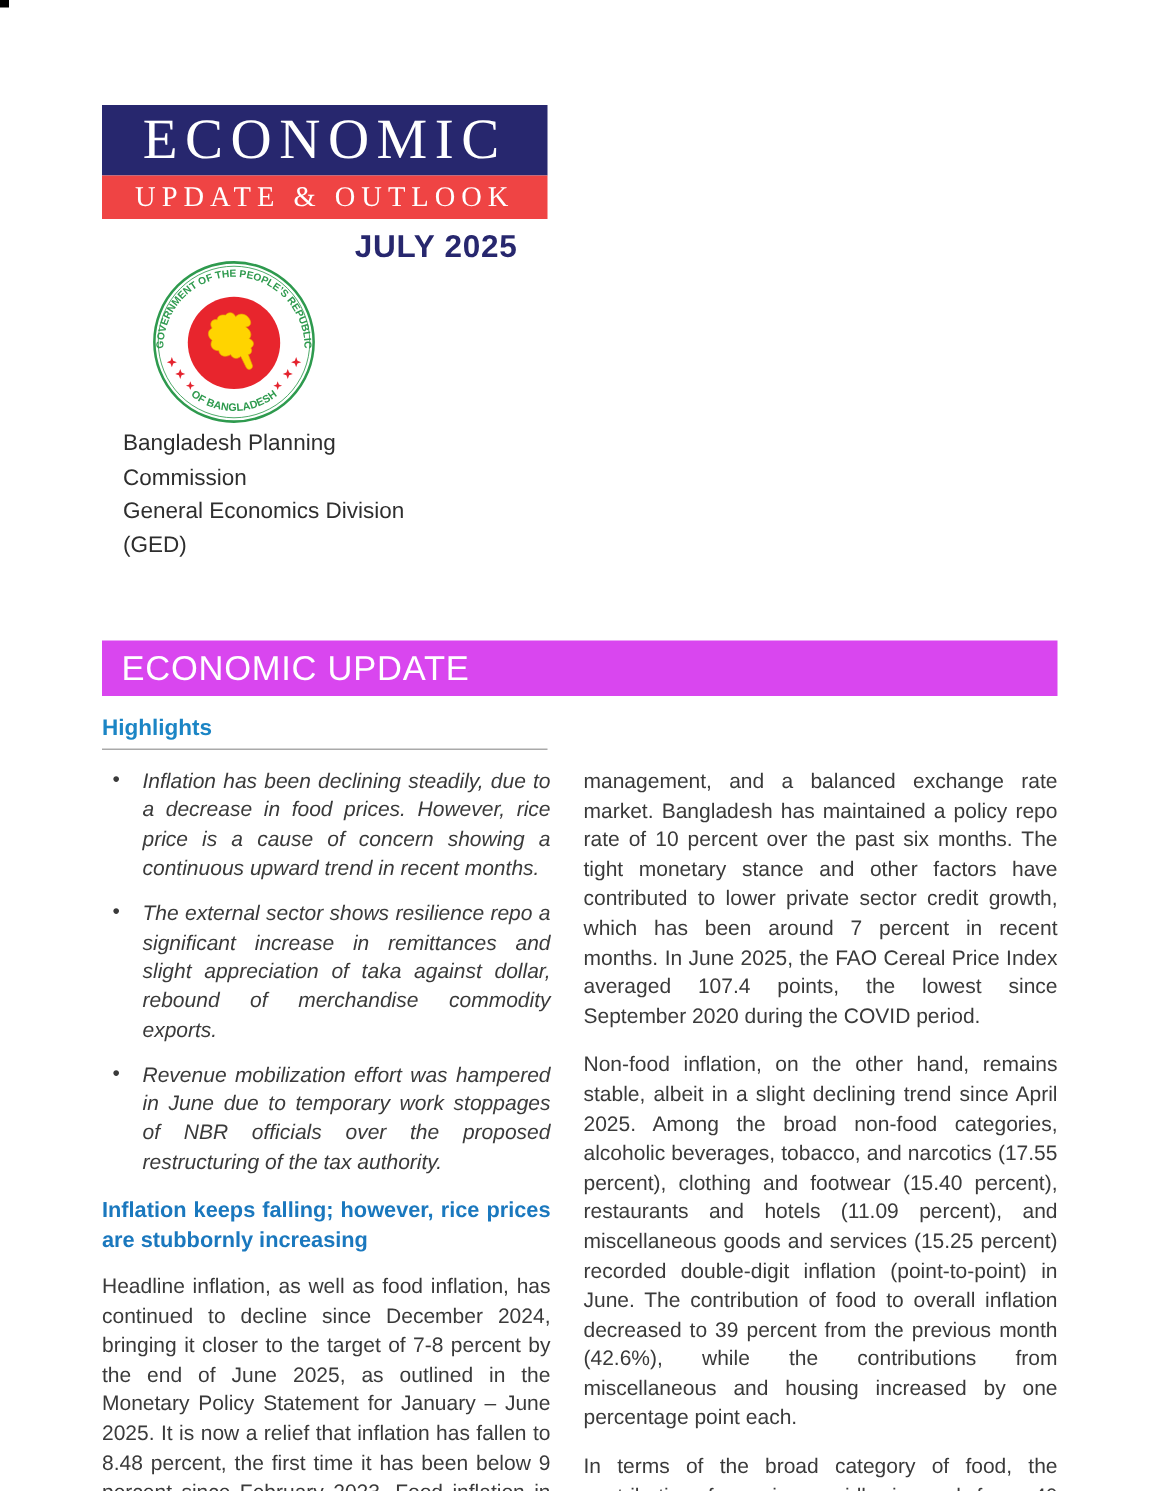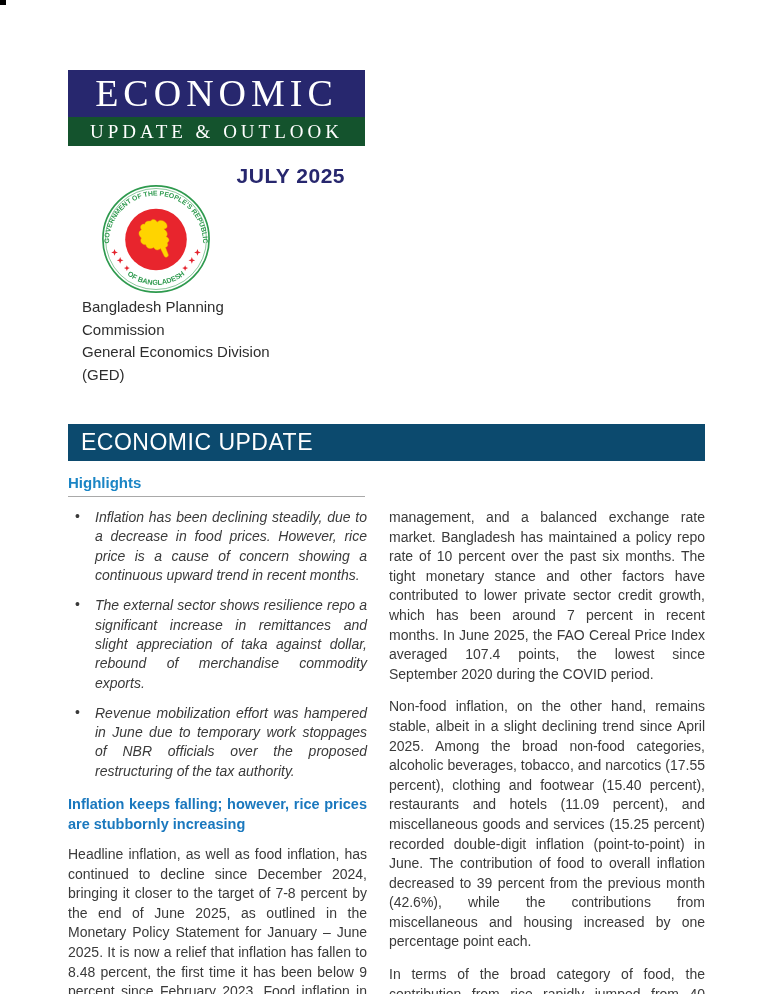--- a/index.html
+++ b/index.html
@@ -19,37 +19,37 @@
   
   .masthead { display:flex; align-items:flex-start;flex-direction:column; }
   .brand { width:297px; flex:none; }
   .brand-blue {
     background:#27276e; color:#fff;
     font-family:"Liberation Serif", serif;
     font-size:38px; letter-spacing:5px;
     height:47px; line-height:47px; text-align:center;
   }
   .brand-green {
-    background:#14532d; color:#fff;
+    background:#ef4444; color:#fff;
     font-family:"Liberation Serif", serif;
     font-size:19px; letter-spacing:4px;
     height:29px; line-height:29px; text-align:center;
   }
   .brand-date {
     color:#27276e; font-size:21px; font-weight:bold; letter-spacing:0.5px;
-    text-align:right; padding-right:20px; margin-top:18px;
+    text-align:right; padding-right:20px; margin-top:7px;
   }
   .emblem { flex:none; width:112px; height:112px; margin-left:32px; margin-top:-5px; }
   .org { margin-left:14px; width:200px; font-size:15px; line-height:1.5; color:#2e2e2e; padding-top:1px; }
   .org-bold { font-weight:bold; color:#1d1d1d; }
 
   
   .section-banner {
-    margin-top:38px;
-    background:#0c4a6e; color:#fff;
+    margin-top:52px;
+    background:#d946ef; color:#fff;
     height:37px; line-height:37px;
     font-size:23px; letter-spacing:0.5px;
     padding-left:13px;
   }
 
   
   .highlights-title {
     margin-top:13px; width:297px;
     color:#1b85c5; font-weight:bold; font-size:15px;
     padding-bottom:5px; border-bottom:1px solid #a9a9a9;

